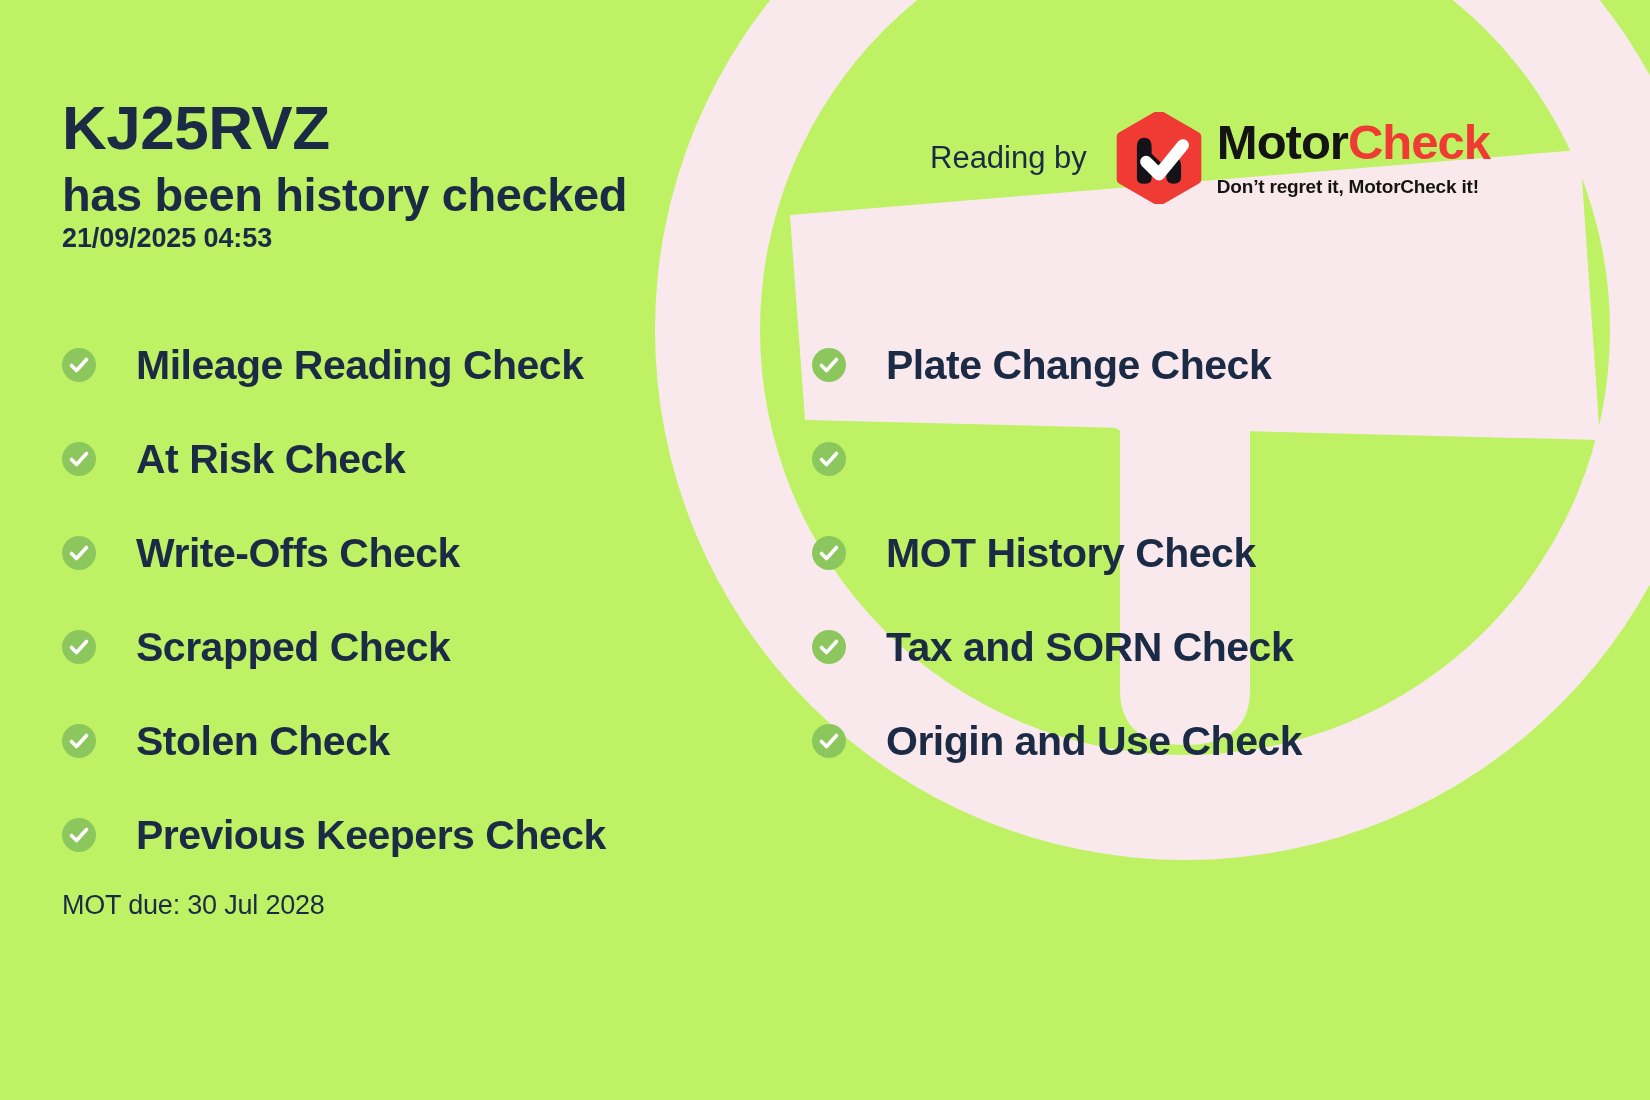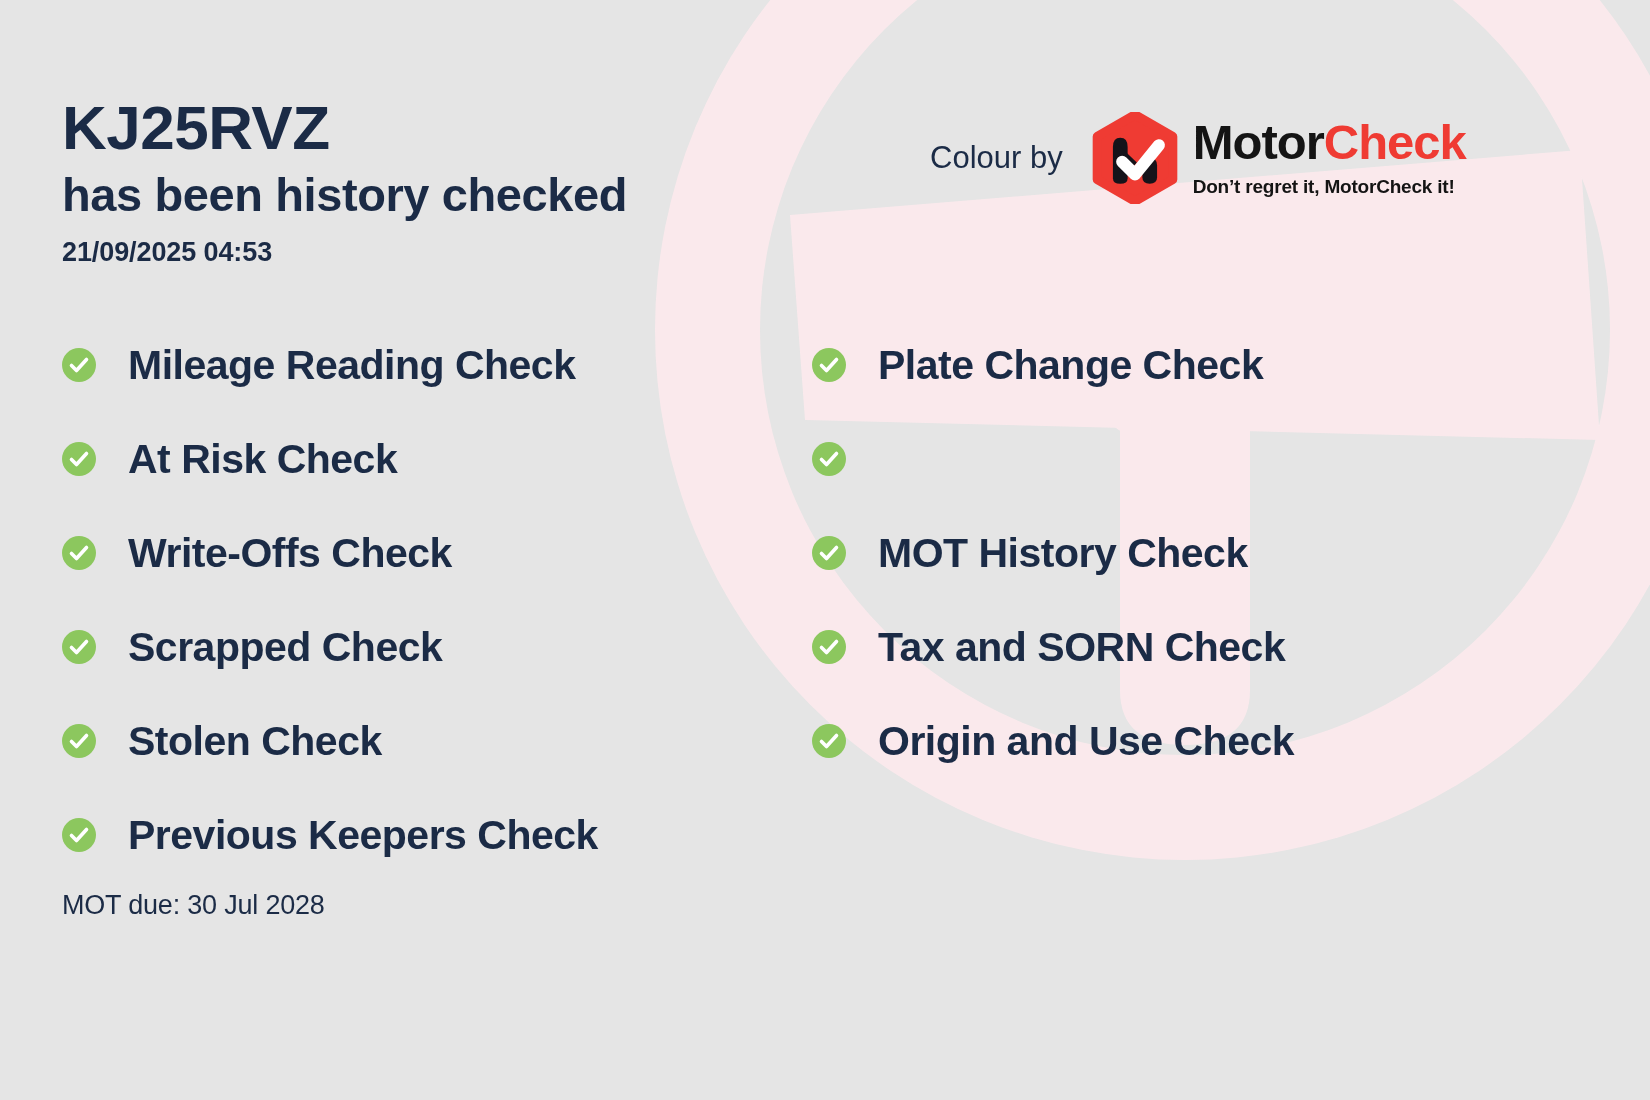--- a/index.html
+++ b/index.html
@@ -8,21 +8,21 @@
     background: #ffffff;
   }
   body {
     font-family: "Liberation Sans", sans-serif;
   }
   .card {
     position: relative;
     width: 1650px;
     height: 1100px;
     overflow: hidden;
-    background: #e5e5e5;
+    background: #bef264;
   }
 
   
   .wheel-layer {
     position: absolute;
     inset: 0;
     z-index: 0;
     pointer-events: none;
   }
 
@@ -47,21 +47,21 @@
     color: #1b2b46;
     letter-spacing: -0.4px;
     line-height: 1.18;
     margin-top: 8px;
     white-space: nowrap;
   }
   .timestamp {
     font-size: 27px;
     font-weight: 600;
     color: #1b2b46;
-    margin-top: 14px;
+    margin-top: 0;
     letter-spacing: -0.1px;
     white-space: nowrap;
   }
 
   
   .powered {
     position: absolute;
     left: 930px;
     top: 112px;
     display: flex;
@@ -119,21 +119,21 @@
   }
   .col {
     display: flex;
     flex-direction: column;
   }
   .col-left { width: 750px; }
   .col-right { width: 700px; }
   .check-row {
     display: flex;
     align-items: center;
-    gap: 32px;
+    gap: 40px;
     height: 94px;
   }
   .badge {
     width: 34px;
     height: 34px;
     flex: 0 0 auto;
   }
   .check-label {
     font-size: 41px;
     font-weight: 700;
@@ -188,21 +188,21 @@
     </g>
   </svg>
 
   <div class="header">
     <div class="plate">KJ25RVZ</div>
     <div class="subtitle">has been history checked</div>
     <div class="timestamp">21/09/2025 04:53</div>
   </div>
 
   <div class="powered">
-    <span class="powered-label">Colour by</span>
+    <span class="powered-label">Reading by</span>
     <div class="logo">
       <svg class="logo-mark" viewBox="0 0 100 100" aria-hidden="true">
         <path d="M50 2 L92 26 L92 74 L50 98 L8 74 L8 26 Z" fill="#ef3b33" rx="8"></path>
         <path d="M50 3 L91 26.5 L91 73.5 L50 97 L9 73.5 L9 26.5 Z" fill="#ef3b33" stroke="#ef3b33" stroke-width="10" stroke-linejoin="round"></path>
 
         <path d="M26 38 Q26 28 34 28 Q42 28 42 38 L42 72 Q42 78 34 78 Q26 78 26 72 Z" fill="#15131a"></path>
         <path d="M30 34 L52 55 L44 64 L26 46 Z" fill="#15131a"></path>
 
         <path d="M66 50 Q74 50 74 58 L74 71 Q74 78 66 78 Q58 78 58 71 L58 58 Q58 50 66 50 Z" fill="#15131a"></path>
 

